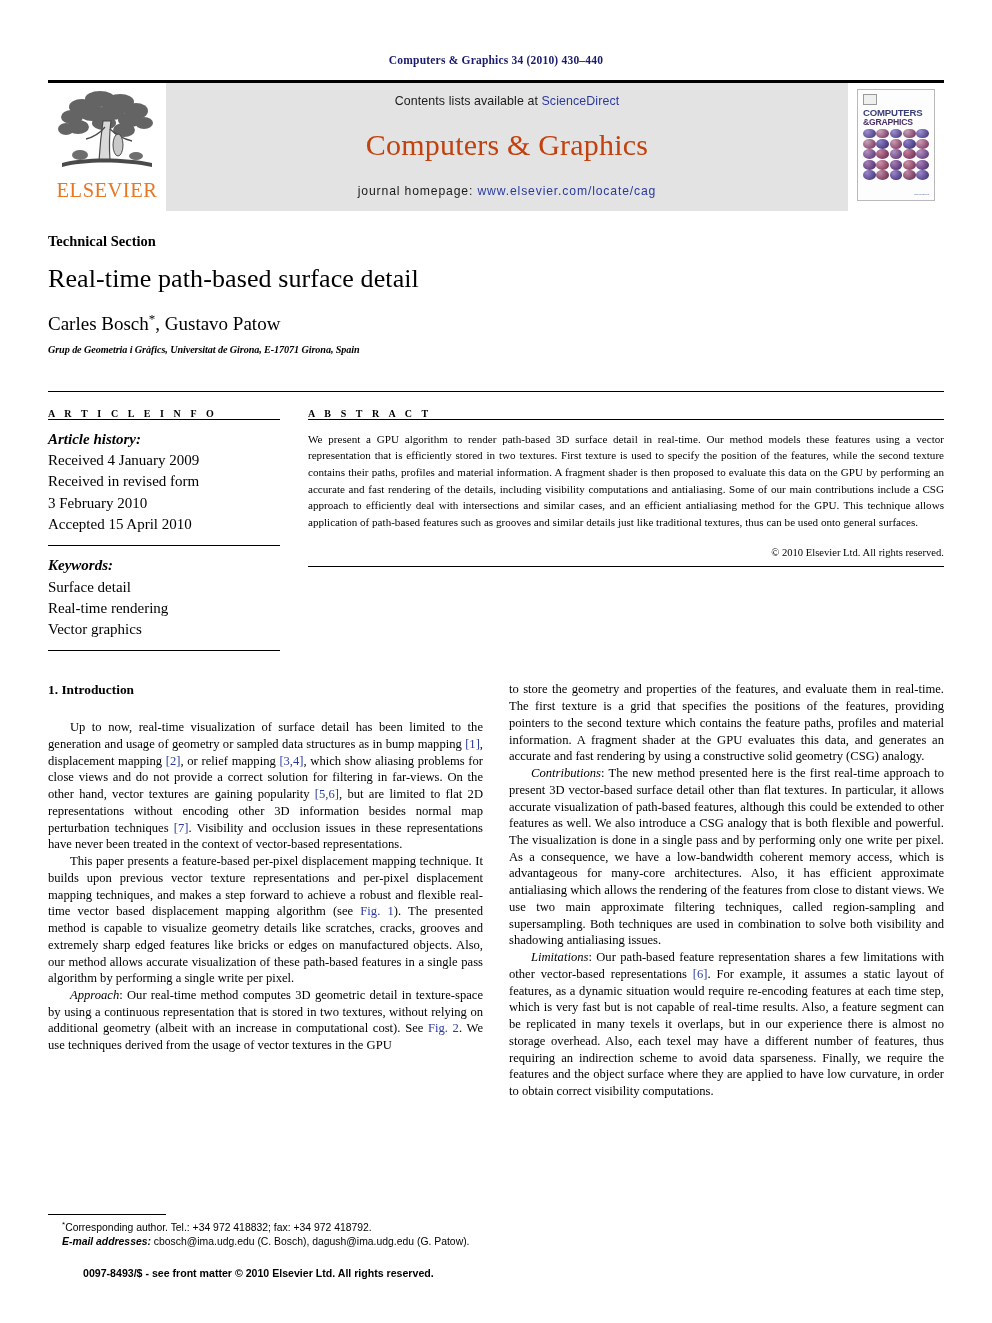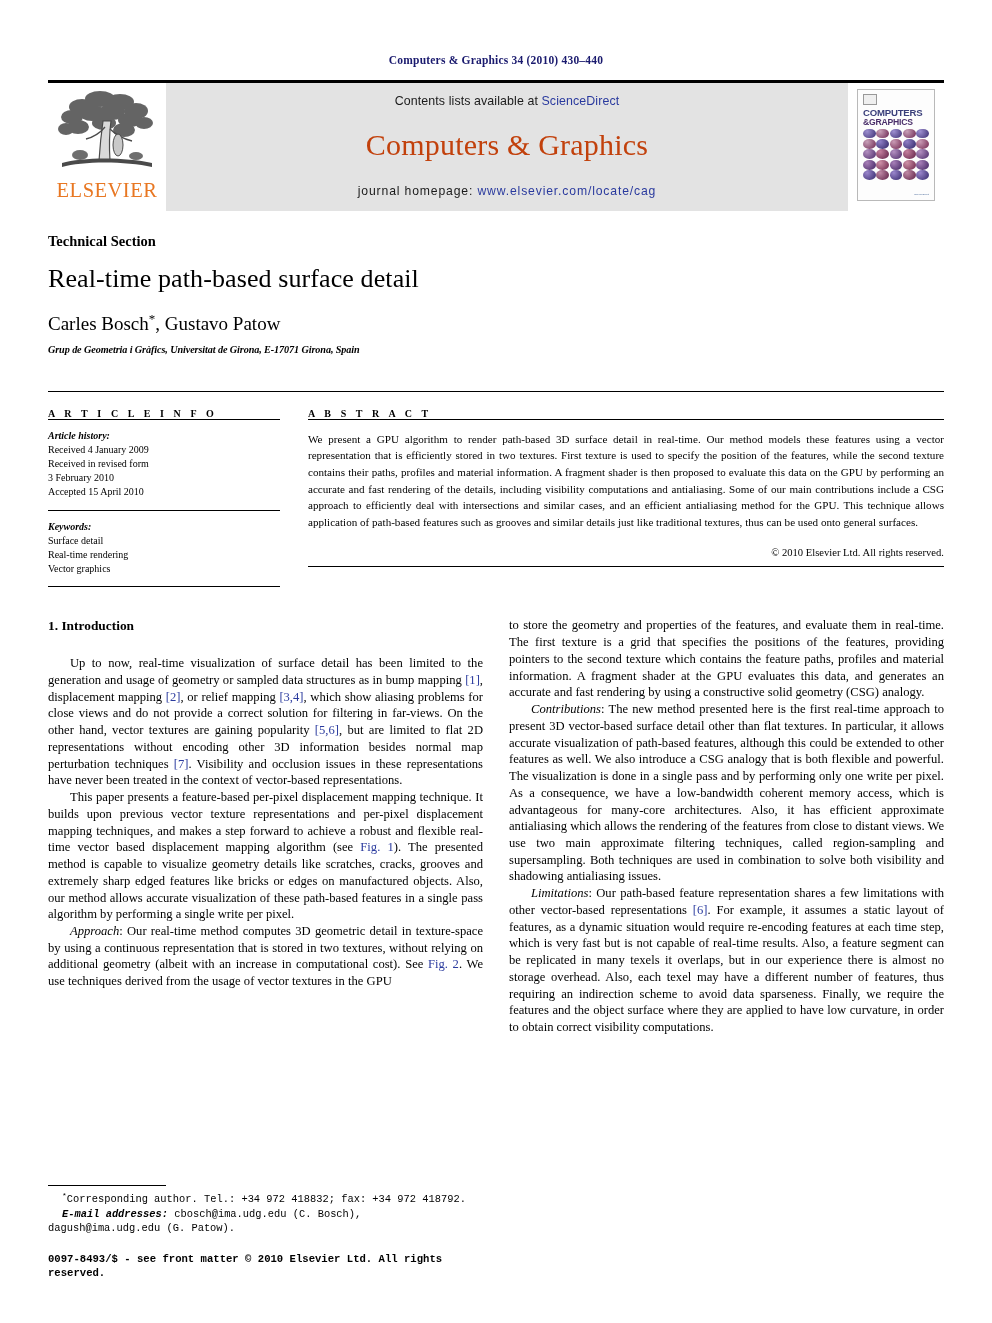--- a/index.html
+++ b/index.html
@@ -224,21 +224,21 @@
     font-weight: bold;
     font-size: 10px;
     letter-spacing: 3.6px;
     padding-top: 16px;
   }
   .rule-bold {
     border-top: 1.6px solid #000;
   }
   .info-block {
     font-family: "Liberation Serif", serif;
-    font-size: 10px;
+    font-size: 15px;
     line-height: 1.42;
     padding-top: 9px;
     padding-bottom: 10px;
   }
   .info-block .hd {
     font-style: italic;
     font-weight: bold;
   }
   .abstract-body {
     font-family: "Liberation Serif", serif;
@@ -281,39 +281,40 @@
   .bcol p.noindent { text-indent: 0; }
   .ital { font-style: italic; }
   .cite { color: #2a3a9e; }
 
   
   .footnote-area {
     position: absolute;
     left: 48px;
     bottom: 42px;
     width: 430px;
-    font-family: Liberation Mono, monospace;
+    font-family: Liberation Sans, sans-serif;
   }
   .fn-rule {
     width: 118px;
     border-top: 0.8px solid #000;
     margin-bottom: 5px;
   }
   .fn-line {
     font-size: 10.4px;
     line-height: 1.35;
   }
   .fn-line .star { vertical-align: super; font-size: 8px; }
   .fn-indent { text-indent: 14px; }
   .fn-ital { font-style: italic; font-weight: bold; }
   .front-matter {
     margin-top: 17px;
     font-size: 10.6px;
     line-height: 1.38;
     font-weight: bold;
+    margin-left: 35px;
   }
 </style>
 </head>
 <body>
 
 <div class="page">
 
   <div class="running-head">Computers &amp; Graphics 34 (2010) 430–440</div>
 
   <div class="masthead">

